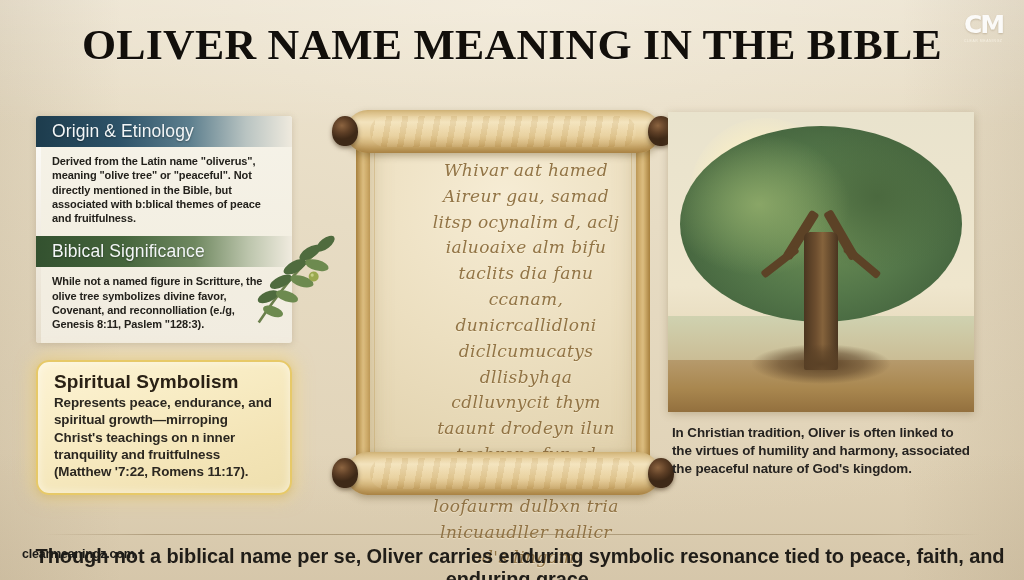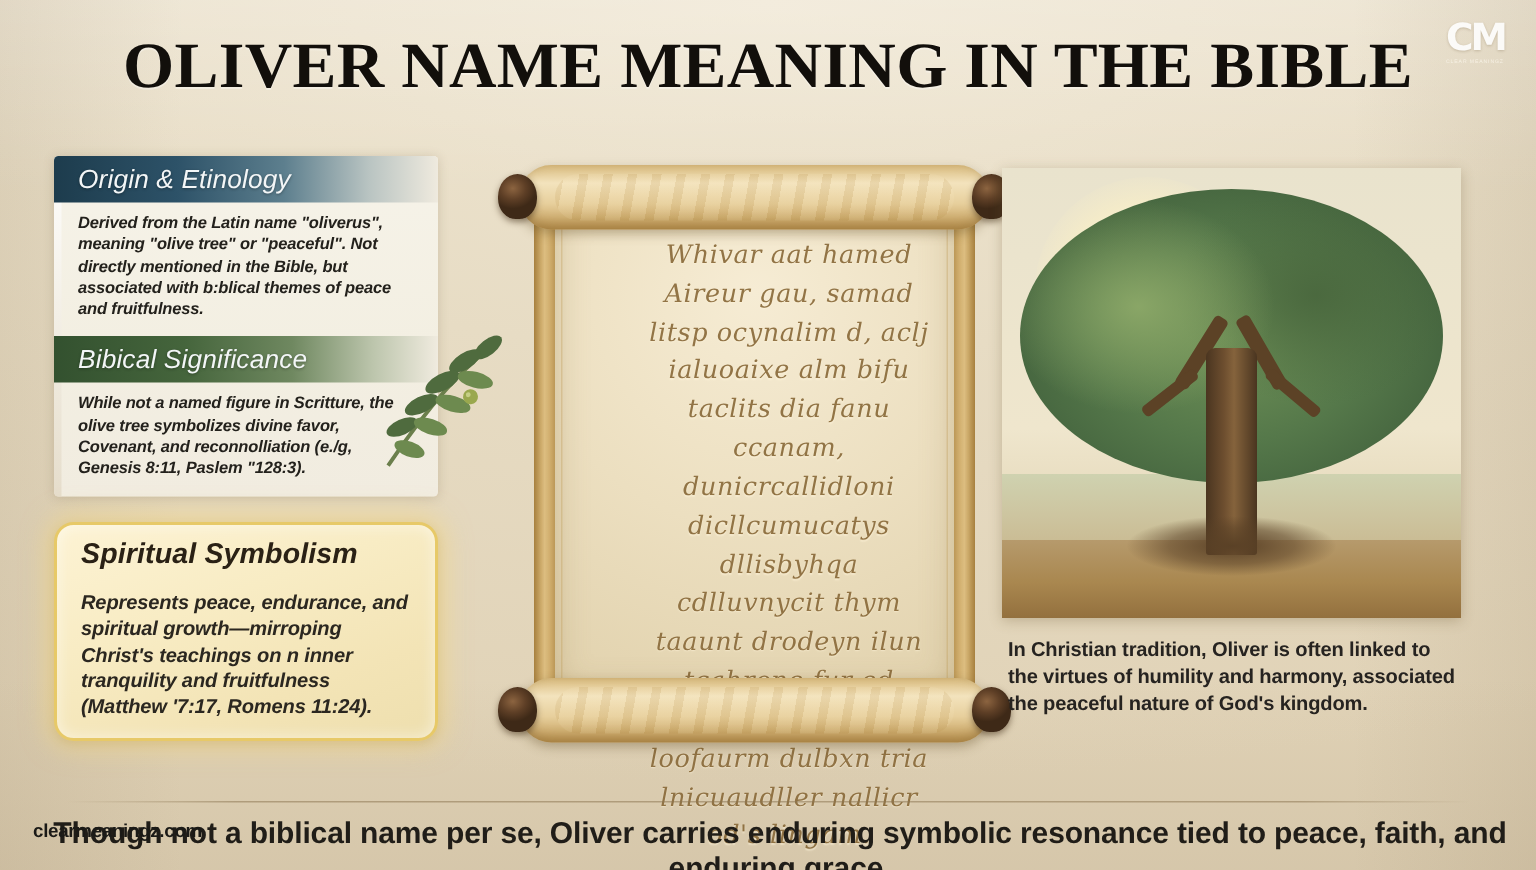--- a/index.html
+++ b/index.html
@@ -44,21 +44,21 @@
   .title{
     position:absolute;left:0;right:0;top:23px;text-align:center;
     font-family:"Liberation Serif", serif;
     font-weight:bold;font-size:43px;line-height:1.04;
     color:#120f0b;letter-spacing:.2px;
     transform:scaleX(1.02);
     text-shadow:0 1px 0 rgba(255,255,255,.35);
   }
 
   
-  .left-col{position:absolute;left:36px;top:104px;width:256px;font-style:italic;}
+  .left-col{position:absolute;left:36px;top:116px;width:256px;}
 
   .panel-stack{
     position:relative;border-radius:3px;overflow:hidden;
     background:linear-gradient(180deg,#f6f3e9 0%,#f3efe2 55%,#f1ece0 100%);
     box-shadow:0 1px 7px rgba(110,92,62,.22);
   }
   .panel-stack:before{
     content:"";position:absolute;left:0;top:0;bottom:0;width:5px;
     background:linear-gradient(180deg,rgba(255,255,255,.9),rgba(225,215,195,.7));
   }
@@ -88,21 +88,21 @@
   .gold-card{
     position:relative;margin-top:17px;border-radius:13px;
     padding:9px 14px 12px 16px;
     background:linear-gradient(160deg,#fdf3d4 0%,#f8ecc4 38%,#f3e4b6 72%,#eedfae 100%);
     border:2px solid #e7c968;
     box-shadow:0 0 16px 5px rgba(243,214,128,.55), 0 2px 6px rgba(130,104,50,.25),
                inset 0 0 10px rgba(255,255,255,.55);
   }
   .gold-title{
     font-size:19px;color:#2a2115;font-weight:600;letter-spacing:.1px;
-    margin-bottom:12px;
+    margin-bottom:1px;
   }
   .gold-body{
     font-size:13.4px;line-height:1.30;color:#2b2720;font-weight:600;
     letter-spacing:-.1px;
   }
 
   
   .olive-branch{
     position:absolute;left:196px;top:118px;width:120px;height:96px;
     transform:rotate(-4deg);pointer-events:none;
@@ -249,21 +249,21 @@
 
       <div>
         <div class="card-header hdr-green">Bibical Significance</div>
         <div class="card-body">While not a named figure in Scritture, the olive tree symbolizes divine favor, Covenant, and reconnolliation (e./g, Genesis 8:11, Paslem "128:3).</div>
       </div>
 
     </div>
 
     <div class="gold-card">
       <div class="gold-title">Spiritual Symbolism</div>
-      <div class="gold-body">Represents peace, endurance, and spiritual growth—mirroping Christ's teachings on n inner tranquility and fruitfulness (Matthew '7:17, Romens 11:24).</div>
+      <div class="gold-body">Represents peace, endurance, and spiritual growth—mirroping Christ's teachings on n inner tranquility and fruitfulness (Matthew '7:22, Romens 11:17).</div>
     </div>
 
     <svg class="olive-branch" viewBox="0 0 120 96">
       <path d="M104 8 C80 22 52 50 24 86" stroke="#6b7f4c" stroke-width="2.6" fill="none"></path>
       <g fill="#4f6b3e">
         <ellipse cx="96" cy="12" rx="11" ry="5.2" transform="rotate(-34 96 12)"></ellipse>
         <ellipse cx="80" cy="20" rx="12" ry="5.4" transform="rotate(-28 80 20)"></ellipse>
         <ellipse cx="64" cy="33" rx="12.5" ry="5.6" transform="rotate(-24 64 33)"></ellipse>
         <ellipse cx="49" cy="47" rx="12" ry="5.4" transform="rotate(-22 49 47)"></ellipse>
         <ellipse cx="35" cy="61" rx="11" ry="5.2" transform="rotate(-20 35 61)"></ellipse>

